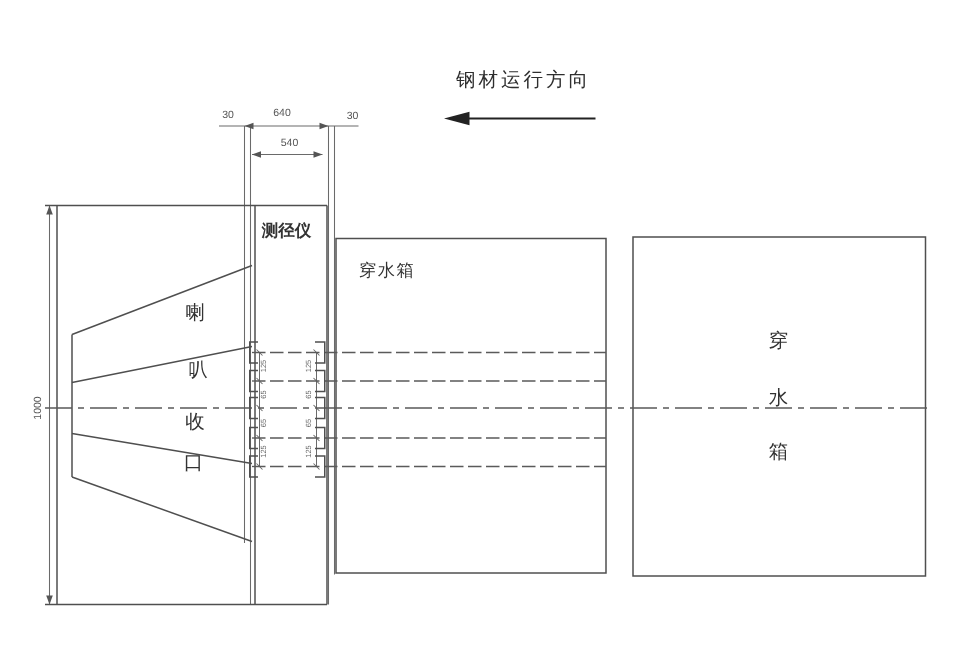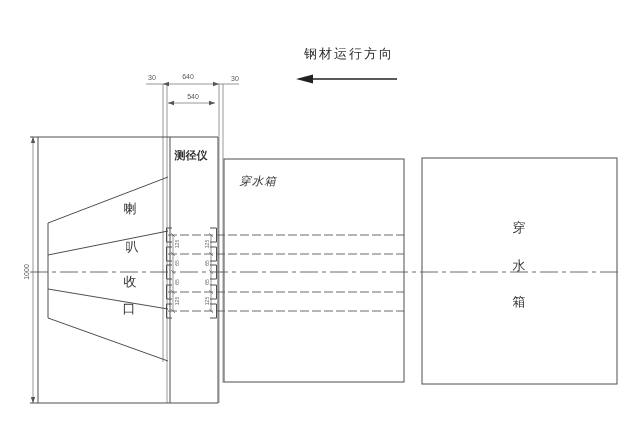--- a/index.html
+++ b/index.html
@@ -8,21 +8,21 @@
     overflow:hidden;font-family:"Liberation Sans",sans-serif;
   }
   #lines{position:absolute;left:0;top:0;}
   .lbl{
     position:absolute;transform:translate(-50%,-50%);
     color:#333;white-space:nowrap;line-height:1;
     font-family:"Liberation Sans",sans-serif;
   }
   .lbl.rot{transform:translate(-50%,-50%) rotate(-90deg);}
   .t-header{font-size:13px;letter-spacing:2px;color:#2e2e2e;}
-  .t-box{font-size:11.5px;color:#333;letter-spacing:1px;font-style:italic;}
+  .t-box{font-size:11.5px;color:#333;letter-spacing:1px;}
   .t-gauge{font-size:11px;color:#333;font-weight:bold;}
   .t-char{font-size:13px;color:#333;}
   .t-dim{font-size:7px;color:#555;}
   .t-gap{font-size:5px;color:#666;}
   .main-ln{stroke:#4f4f4f;stroke-width:1;fill:none;}
   .thin-ln{stroke:#6a6a6a;stroke-width:0.7;fill:none;}
   .strand{stroke:#5a5a5a;stroke-width:0.9;fill:none;stroke-dasharray:9 3;}
   .center-ln{stroke:#5a5a5a;stroke-width:0.9;fill:none;stroke-dasharray:18 4 4 4;}
   .bracket{stroke:#4f4f4f;stroke-width:1;fill:none;}
   .arrow-fill{fill:#555;stroke:none;}

